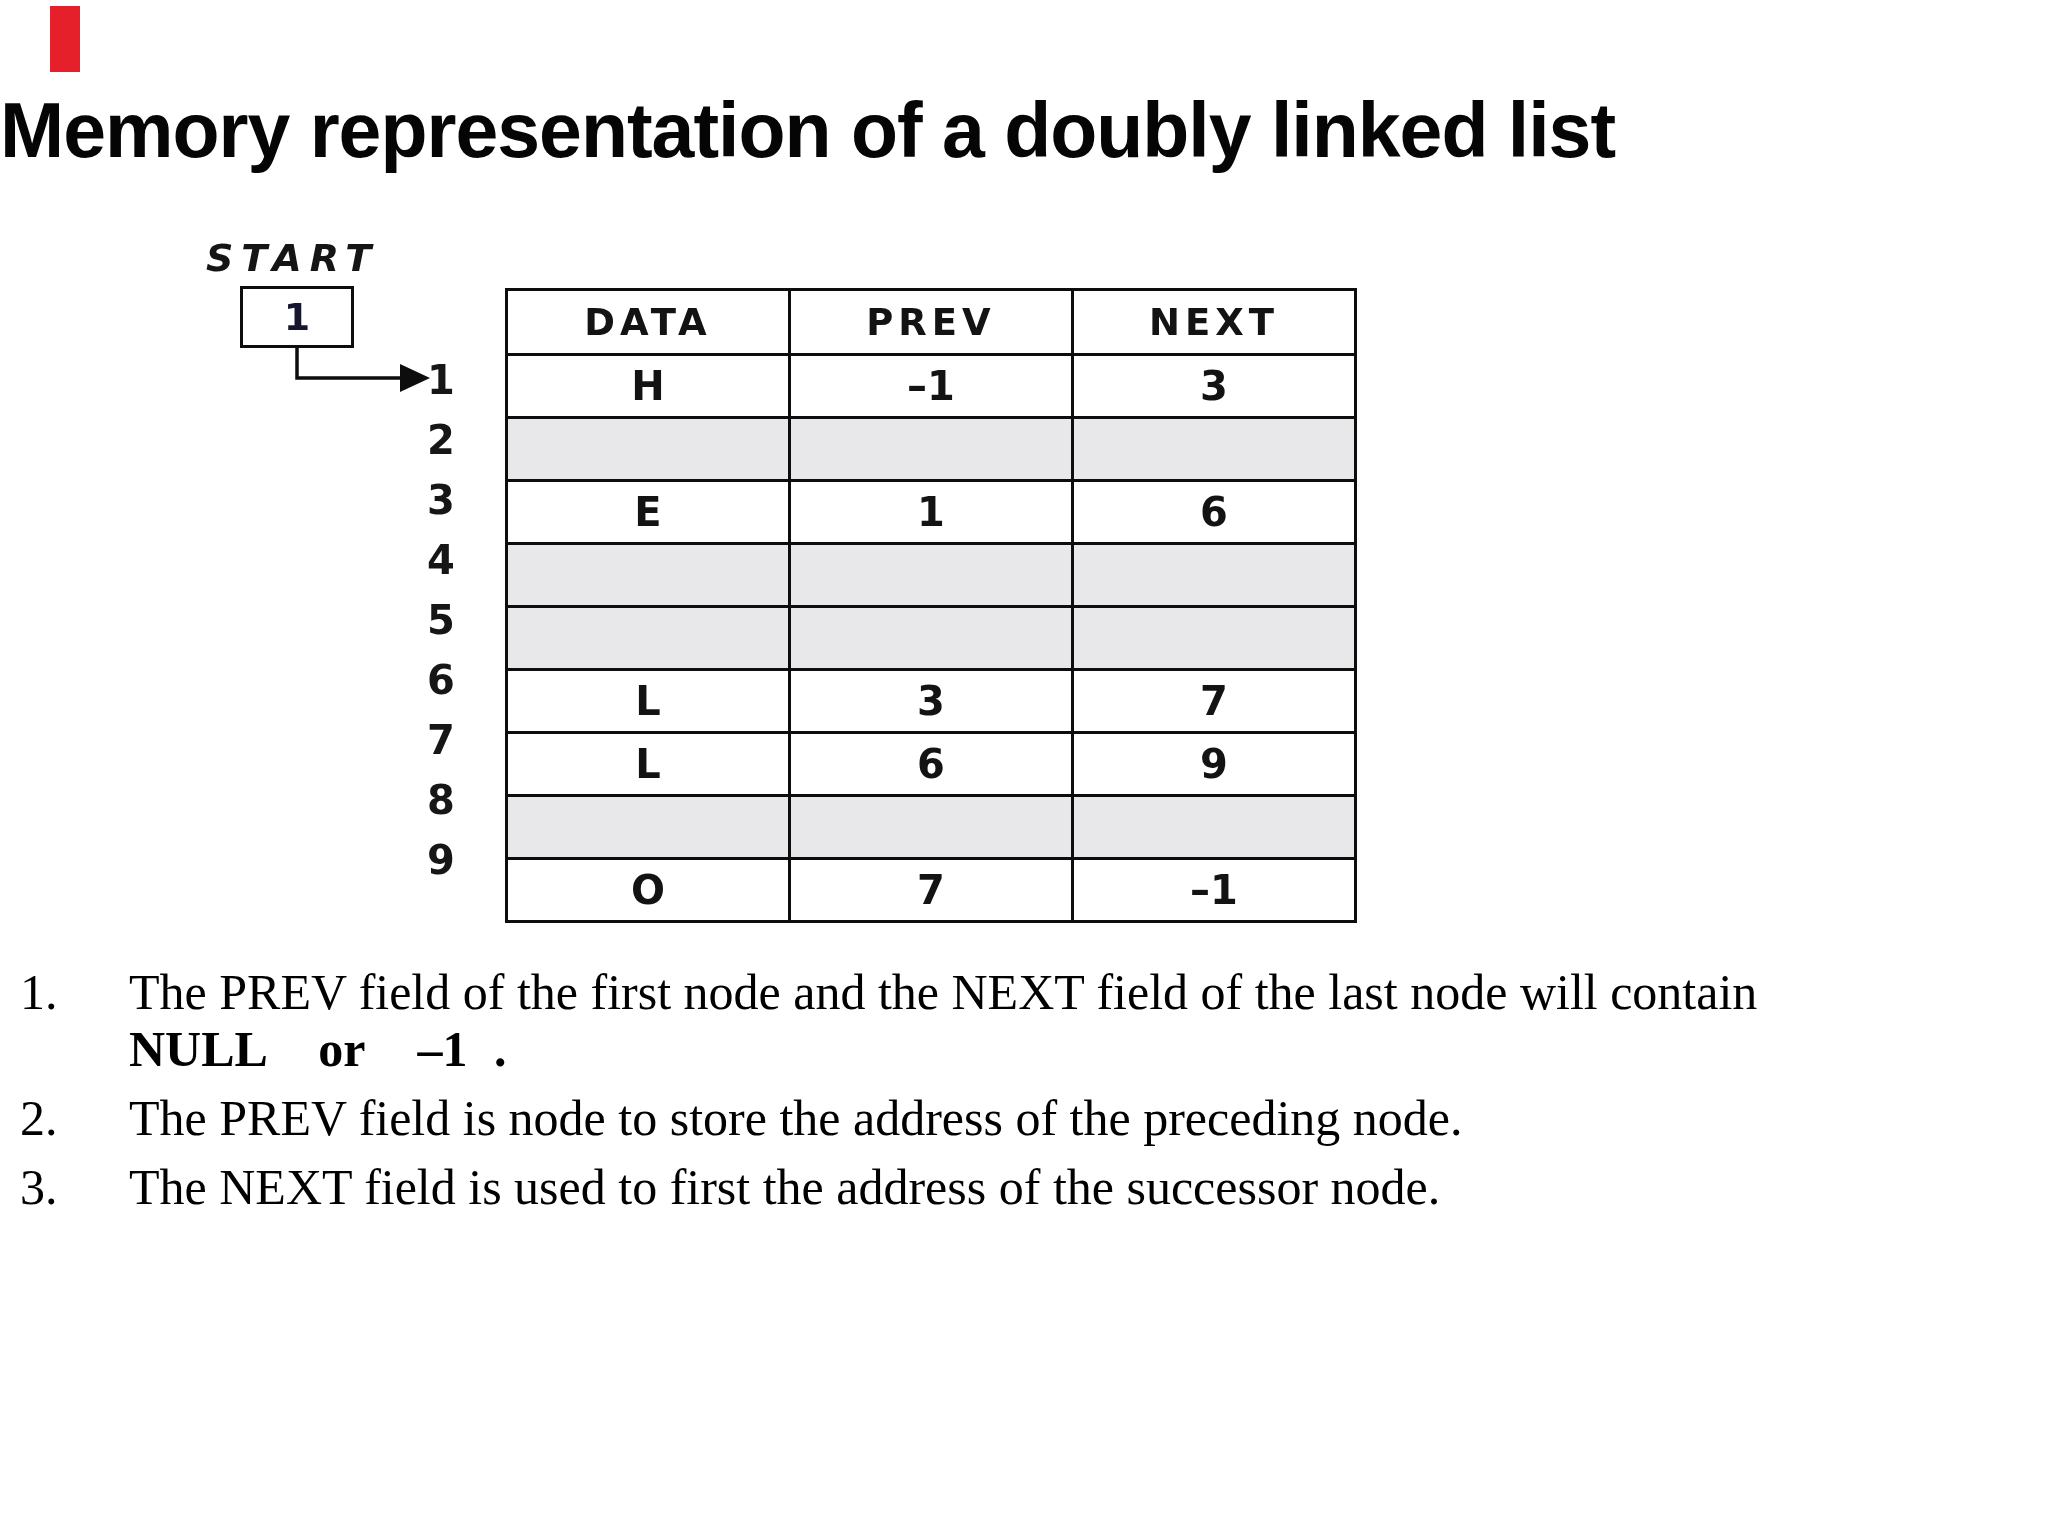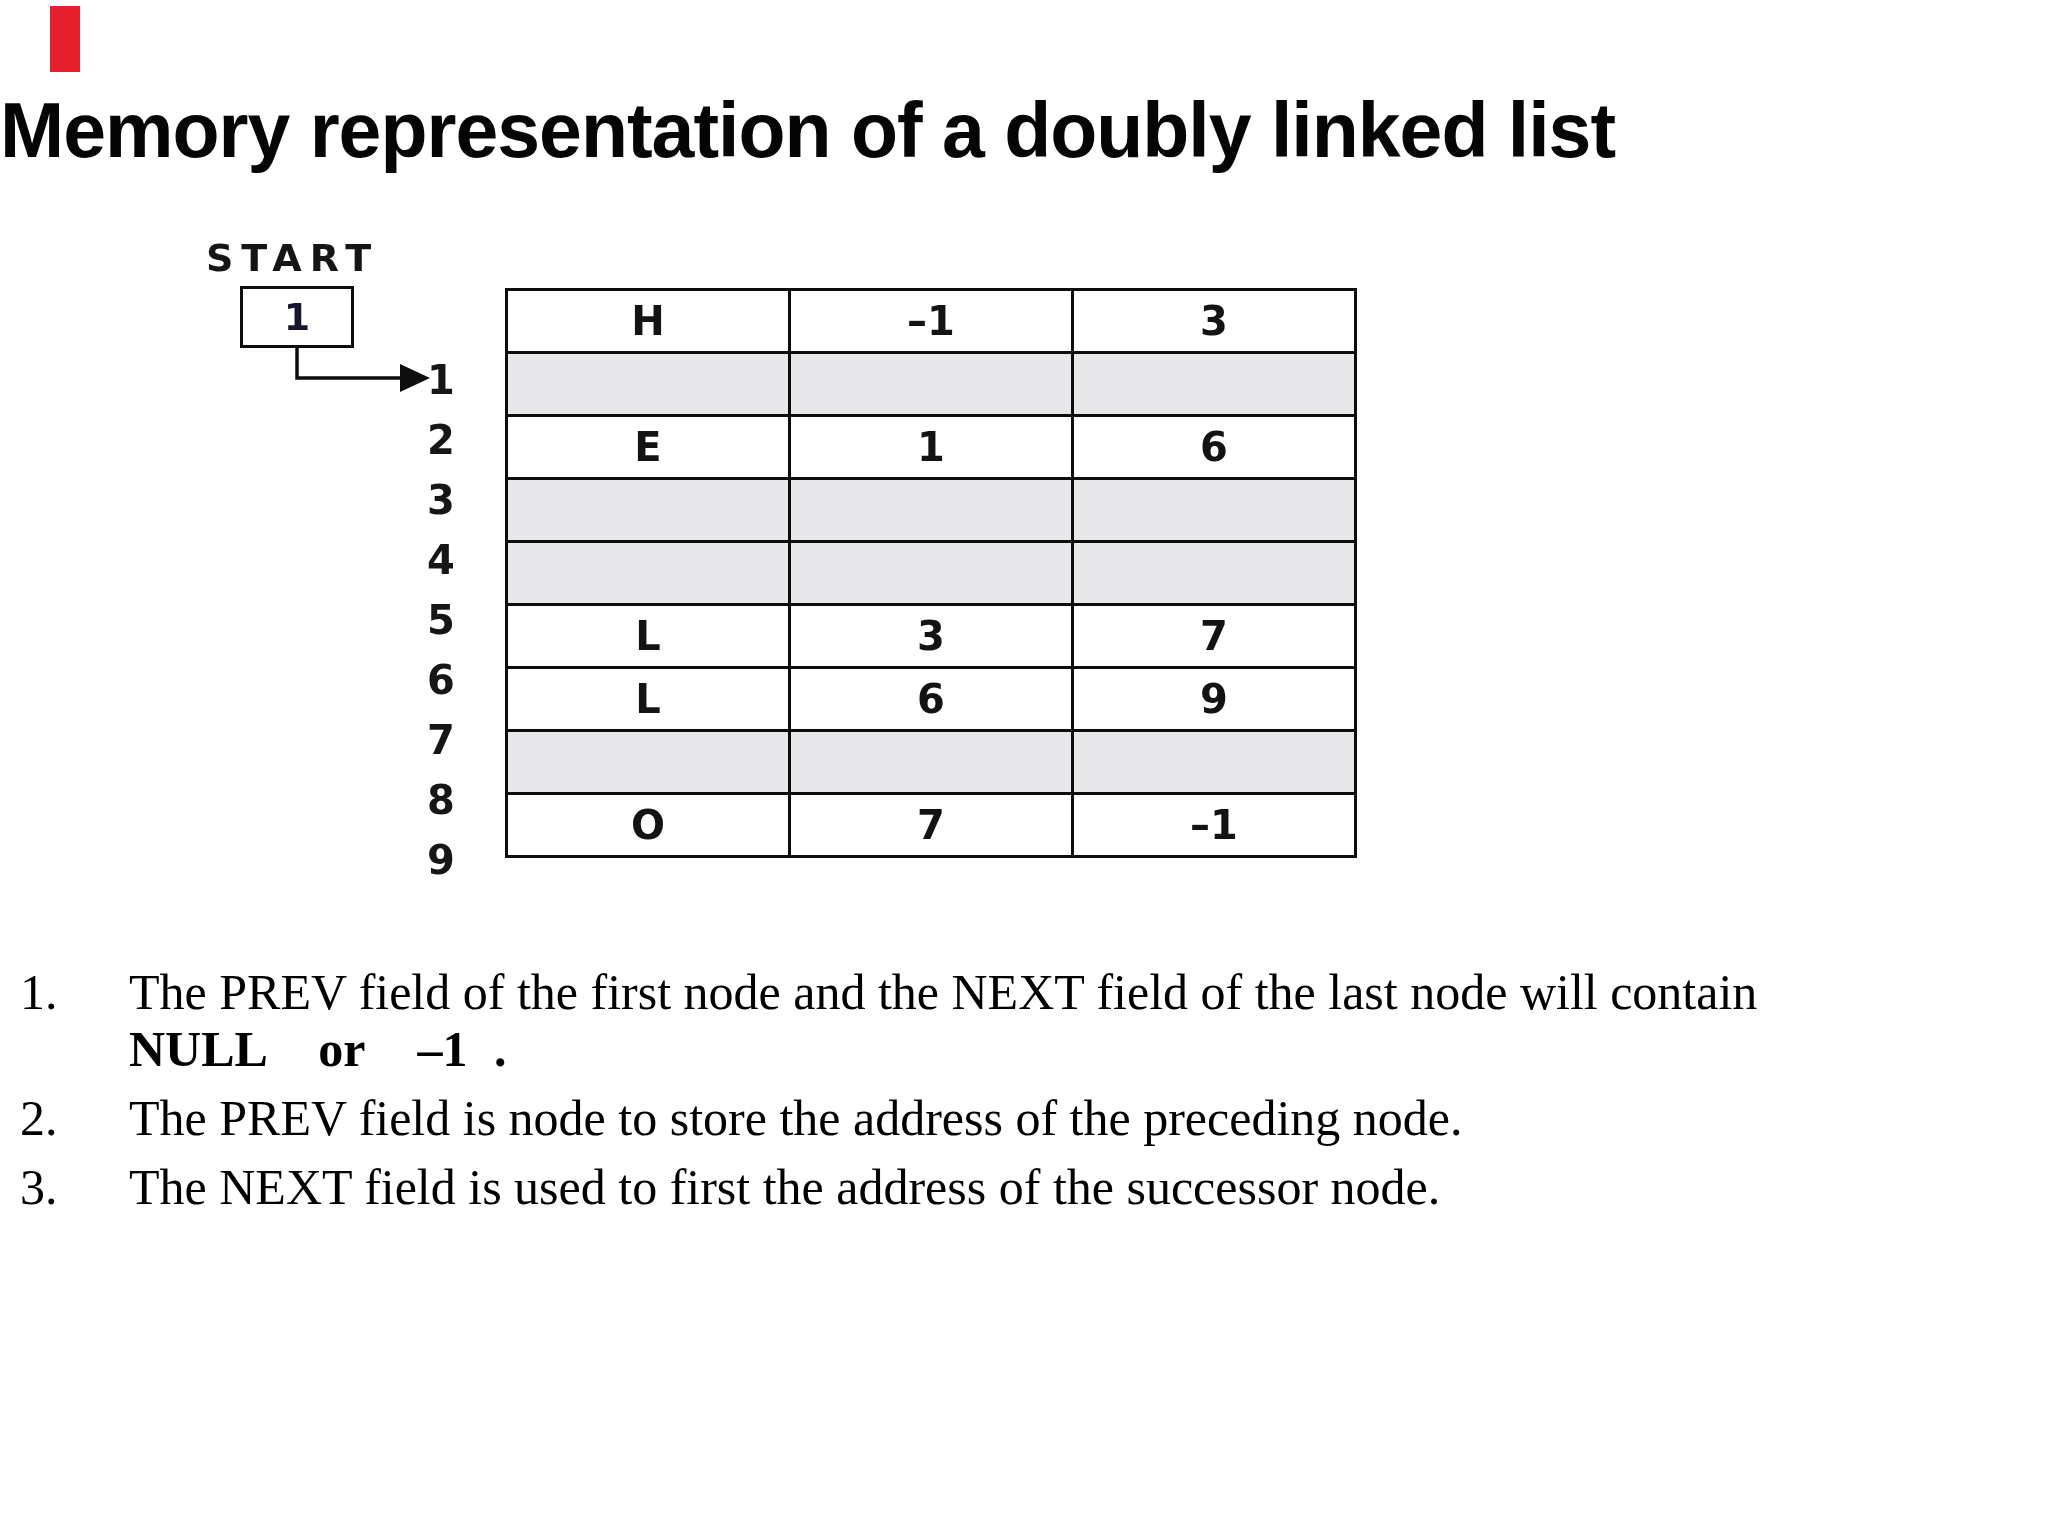--- a/index.html
+++ b/index.html
@@ -5,21 +5,21 @@
   html,body{margin:0;padding:0;background:#ffffff;}
   .slide{position:relative;width:2048px;height:1536px;background:#ffffff;overflow:hidden;
          font-family:"Liberation Sans",sans-serif;color:#000;}
   .accent-bar{position:absolute;left:50px;top:6px;width:30px;height:66px;background:#e5202a;}
   .slide-title{position:absolute;top:86px;left:0;width:2048px;text-align:left;
                font-family:"Liberation Sans",sans-serif;font-weight:bold;font-size:77px;
                letter-spacing:-1px;color:#050505;white-space:nowrap;}
   
   .start-label{position:absolute;left:206px;top:236px;
                font-family:"DejaVu Sans",sans-serif;font-weight:bold;font-size:38px;
-               letter-spacing:8px;color:#151515;}
+               letter-spacing:8px;color:#151515;font-style:italic;}
   .start-box{position:absolute;left:240px;top:286px;width:114px;height:62px;
              border:3px solid #0d0d0d;box-sizing:border-box;background:#fff;
              display:flex;align-items:center;justify-content:center;
              font-family:"DejaVu Sans",sans-serif;font-weight:bold;font-size:38px;color:#15172e;}
   svg.connector{position:absolute;left:0;top:0;pointer-events:none;}
   .row-labels{position:absolute;left:418px;top:350px;width:46px;}
   .row-labels .rnum{height:60px;display:flex;align-items:center;justify-content:center;
                     font-family:"DejaVu Sans",sans-serif;font-weight:bold;font-size:40px;color:#161616;}
   table.mem-table{position:absolute;left:505px;top:288px;border-collapse:collapse;background:#fff;}
   .mem-table th,.mem-table td{width:280px;border:3px solid #0d0d0d;text-align:center;
@@ -63,20 +63,25 @@
     <div class="rnum">4</div>
     <div class="rnum">5</div>
     <div class="rnum">6</div>
     <div class="rnum">7</div>
     <div class="rnum">8</div>
     <div class="rnum">9</div>
   </div>
 
   <table class="mem-table">
     <tbody>
+        <tr>
+      <th>DATA</th>
+      <th>PREV</th>
+      <th>NEXT</th>
+    </tr>
     <tr>
       <td>H</td>
       <td>–1</td>
       <td>3</td>
     </tr>
     <tr class="empty">
       <td></td>
       <td></td>
       <td></td>
     </tr>

